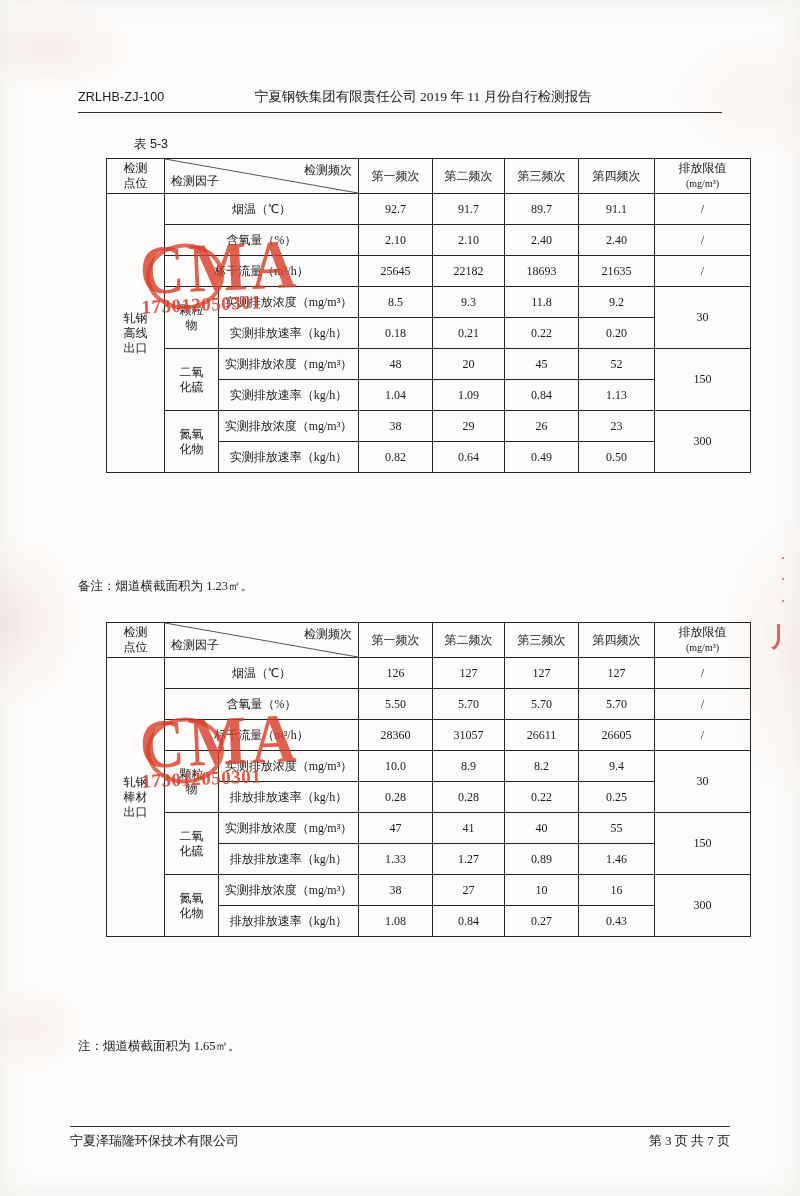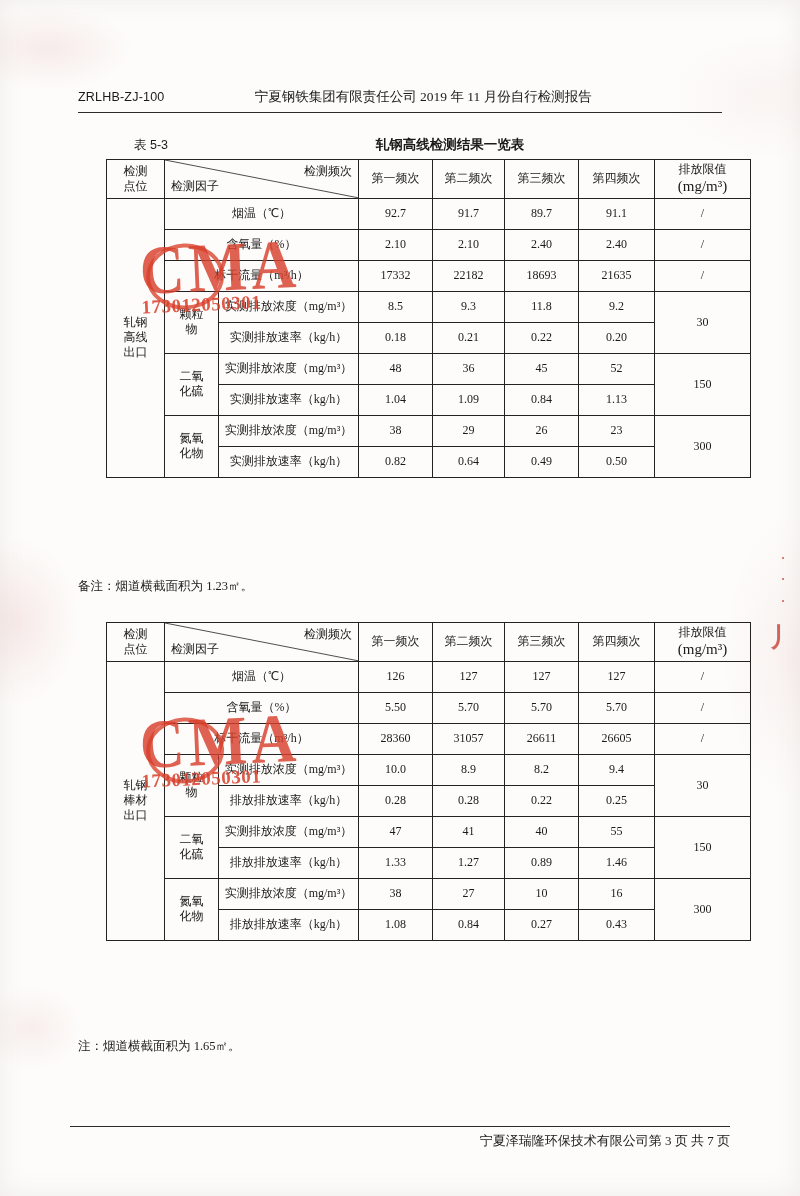--- a/index.html
+++ b/index.html
@@ -104,21 +104,21 @@
   table.data td, table.data th {
     border: 1px solid #232323;
     text-align: center;
     vertical-align: middle;
     font-size: 12px;
     padding: 2px 1px;
     line-height: 1.25;
     height: 31px;
     box-sizing: border-box;
   }
-  .unit { font-size: 15px; }
+  .unit { font-size: 10px; }
   .factor-cell {
     font-size: 12px;
     line-height: 1.2;
   }
   .item-cell {
     font-size: 11.5px;
     text-align: left;
     padding-left: 7px;
   }
   .point-cell {
@@ -176,21 +176,21 @@
     width: 660px;
     height: 1px;
     background: #2b2b2b;
   }
   .footer {
     position: absolute;
     left: 70px;
     top: 1132px;
     width: 660px;
     display: flex;
-    justify-content: flex-end;
+    justify-content: space-between;
     font-size: 13px;
   }
 
   
   .stamp {
     position: absolute;
     pointer-events: none;
     color: #d8402c;
   }
   .stamp .cma {
@@ -249,21 +249,20 @@
 
   <div class="doc-header">
     <span class="doc-code">ZRLHB-ZJ-100</span>
     <span class="doc-title">宁夏钢铁集团有限责任公司 2019 年 11 月份自行检测报告</span>
   </div>
   <div class="header-rule"></div>
 
   <div class="tbl-wrap first">
     <div class="tbl-caption">
       <span class="tno">表 5-3</span>
-      <span class="tname">轧钢高线检测结果一览表</span>
     </div>
 
     <table class="data">
       <colgroup>
         <col style="width:58px">
           <col style="width:54px">
           <col style="width:140px">
         <col style="width:74px">
           <col style="width:72px">
           <col style="width:74px">
@@ -305,21 +304,21 @@
         <tr>
           <td colspan="2" class="factor-cell">含氧量（%）</td>
           <td>2.10</td>
           <td>2.10</td>
           <td>2.40</td>
           <td>2.40</td>
           <td>/</td>
         </tr>
         <tr>
           <td colspan="2" class="factor-cell">标干流量（m³/h）</td>
-          <td>17332</td>
+          <td>25645</td>
           <td>22182</td>
           <td>18693</td>
           <td>21635</td>
           <td>/</td>
         </tr>
 
         <tr>
           <td rowspan="2" class="factor-cell">颗粒<br>物</td>
           <td class="item-cell">实测排放浓度（mg/m³）</td>
           <td>8.5</td>
@@ -333,21 +332,21 @@
           <td>0.18</td>
           <td>0.21</td>
           <td>0.22</td>
           <td>0.20</td>
         </tr>
 
         <tr>
           <td rowspan="2" class="factor-cell">二氧<br>化硫</td>
           <td class="item-cell">实测排放浓度（mg/m³）</td>
           <td>48</td>
-          <td>36</td>
+          <td>20</td>
           <td>45</td>
           <td>52</td>
           <td rowspan="2">150</td>
         </tr>
         <tr>
           <td class="item-cell">实测排放速率（kg/h）</td>
           <td>1.04</td>
           <td>1.09</td>
           <td>0.84</td>
           <td>1.13</td>

